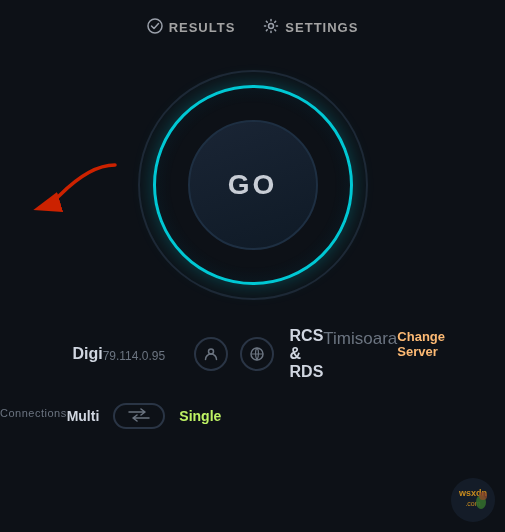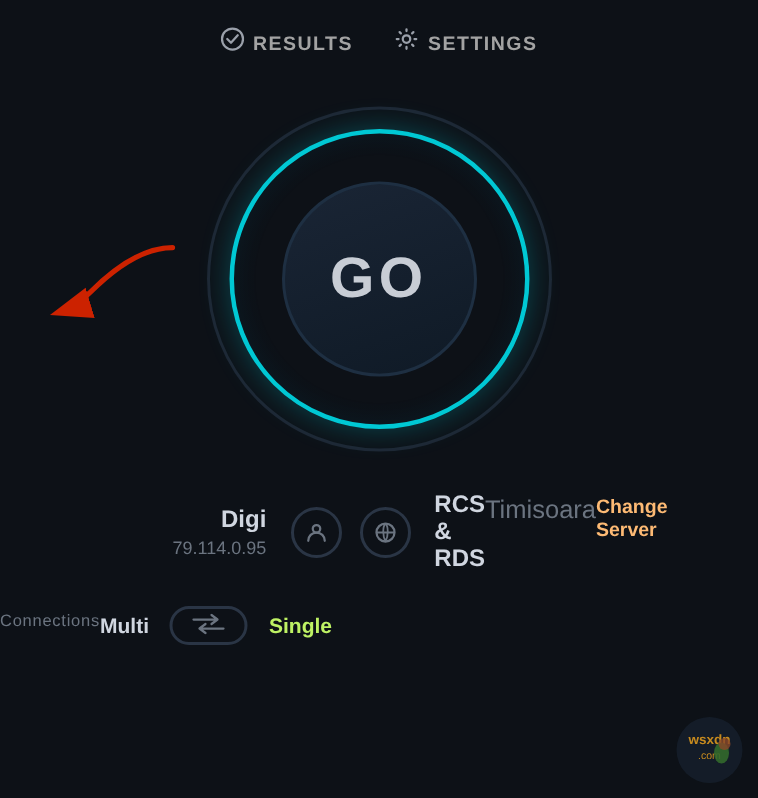--- a/index.html
+++ b/index.html
@@ -80,21 +80,21 @@
       background: linear-gradient(160deg, #1a2535 0%, #0f1a26 100%);
       border: 2px solid #1e2f42;
       display: flex;
       align-items: center;
       justify-content: center;
       cursor: pointer;
       z-index: 2;
     }
 
     .go-text {
-      font-size: 38px;
+      font-size: 28px;
       font-weight: 700;
       color: #c8cdd5;
       letter-spacing: 3px;
     }
 
     
     .red-arrow {
       position: absolute;
       left: 30px;
       top: 160px;
@@ -107,23 +107,24 @@
       align-items: center;
       justify-content: center;
       gap: 0;
       margin-top: 22px;
       width: 100%;
       padding: 0 60px;
     }
 
     .info-left {
       display: flex;
-      flex-direction: column;
+      flex-direction: row;
       align-items: flex-end;
       flex: 1;
+      justify-content: center;
     }
 
     .info-name {
       font-size: 16px;
       font-weight: 700;
       color: #d0d6e0;
     }
 
     .info-ip {
       font-size: 12px;

